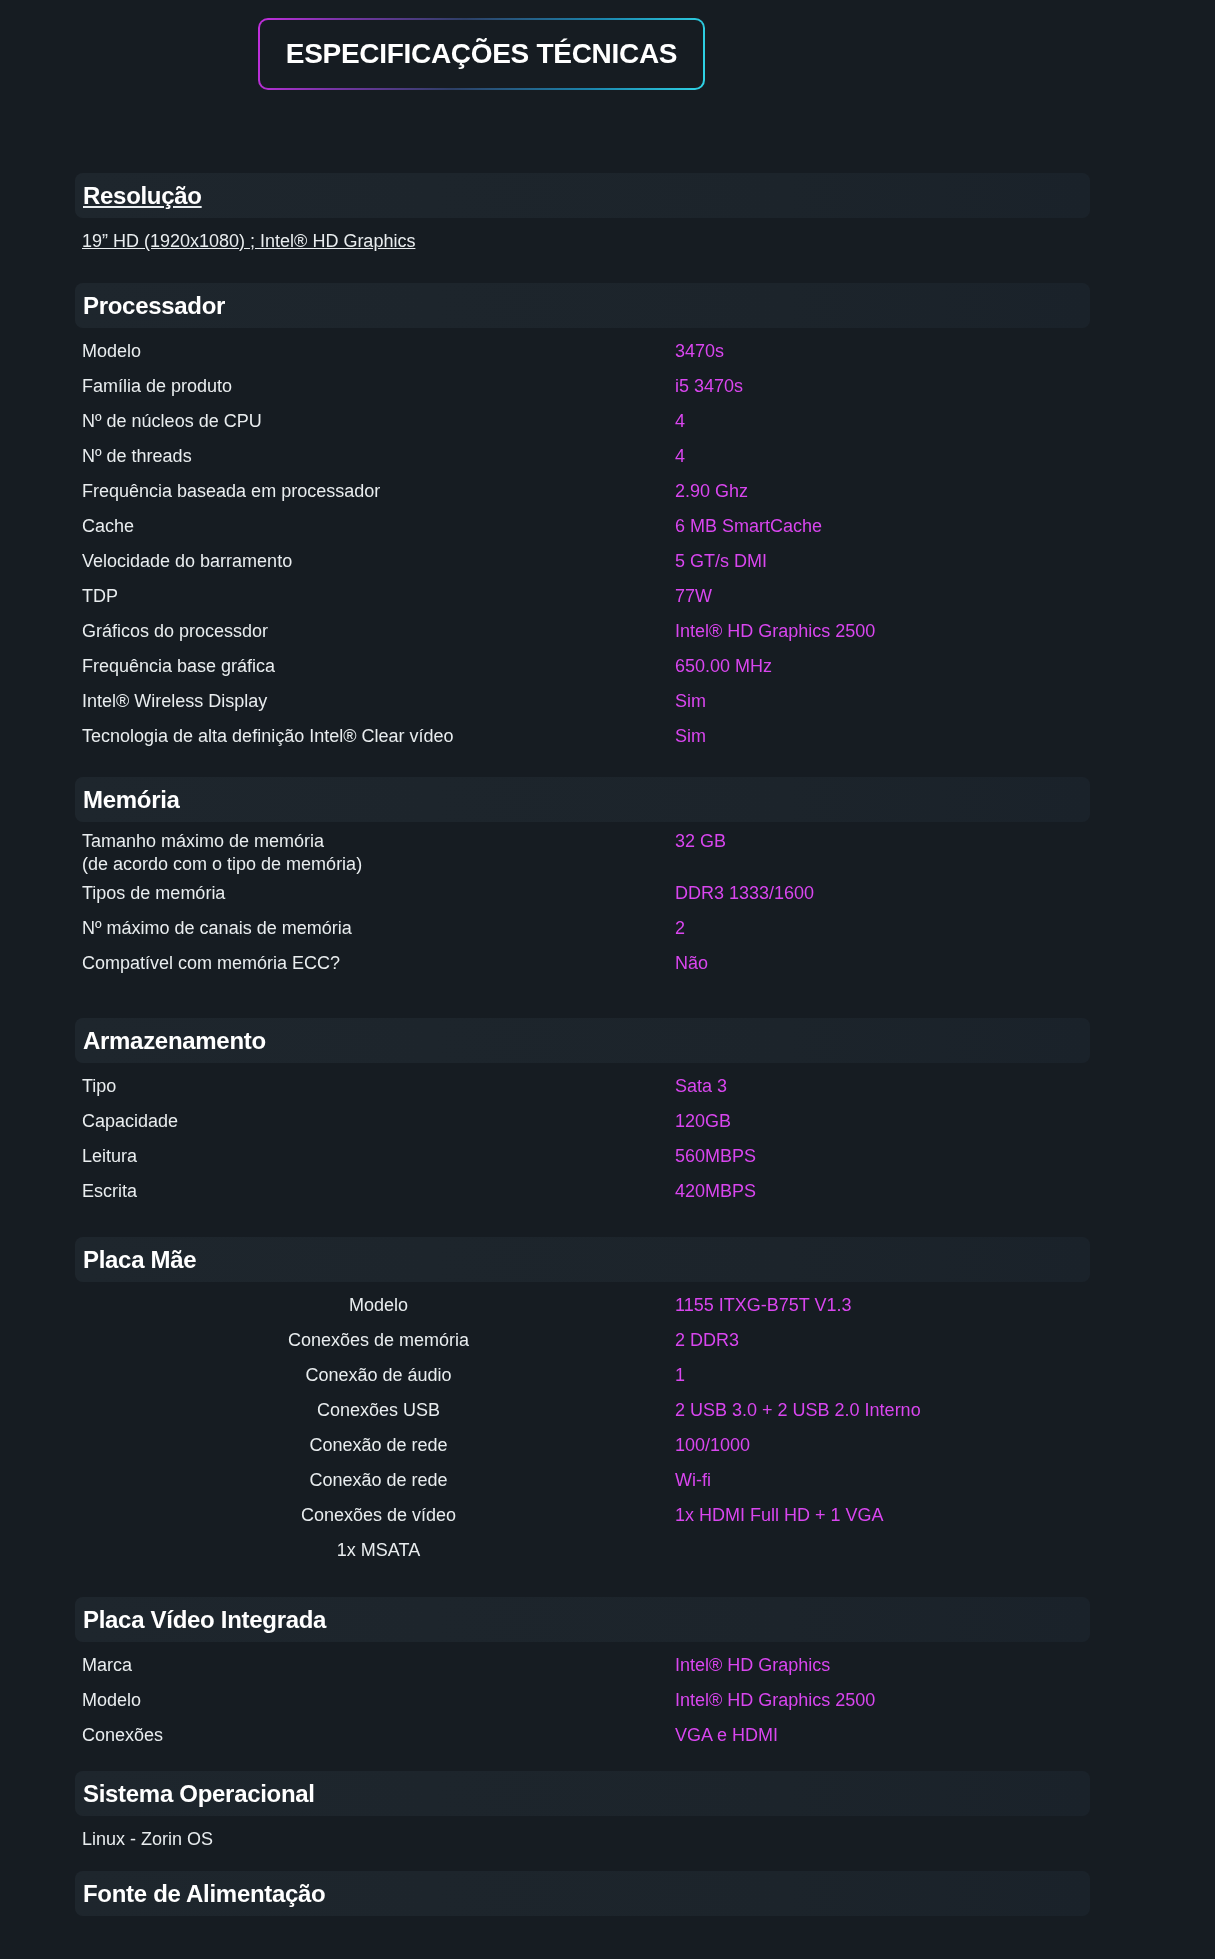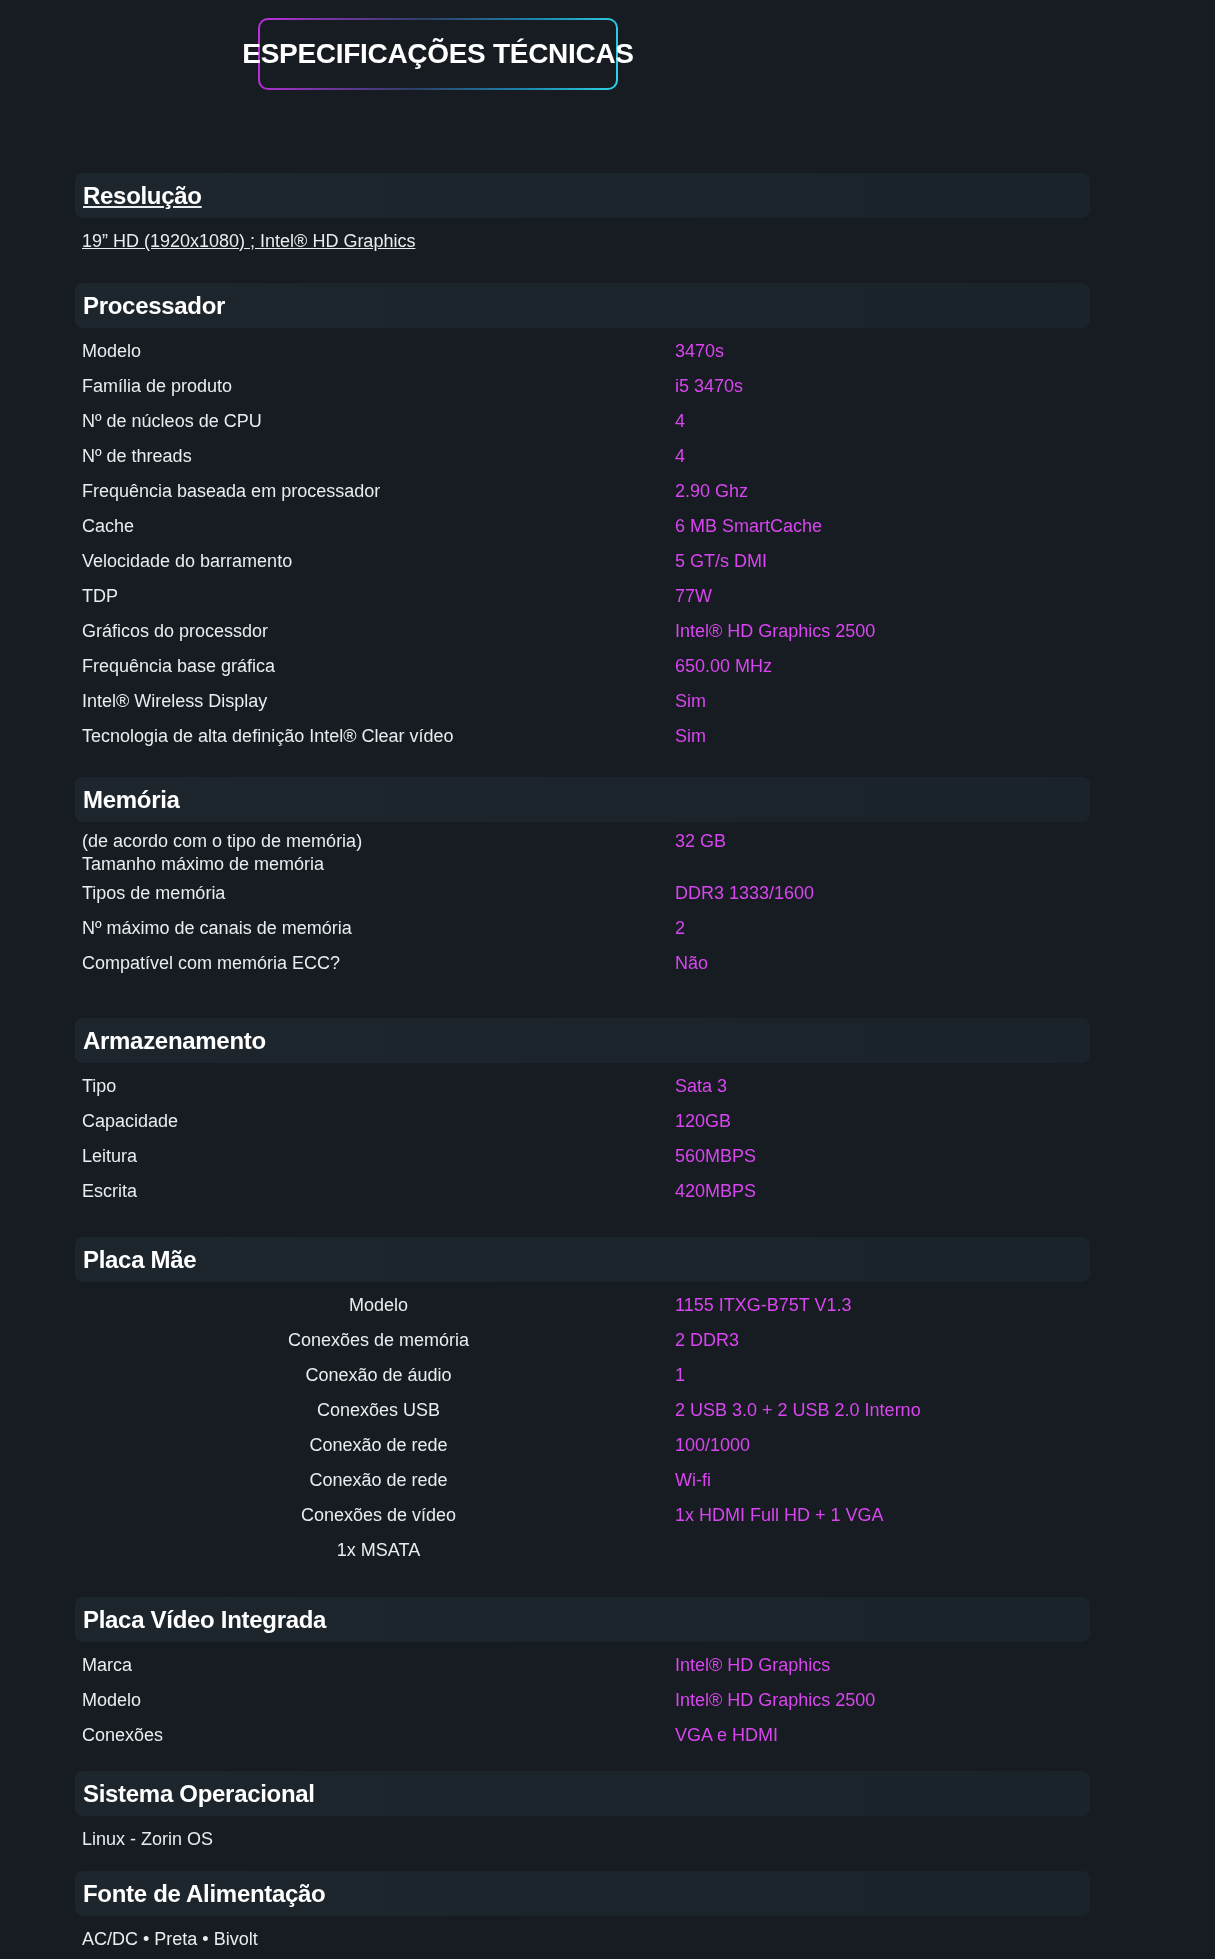--- a/index.html
+++ b/index.html
@@ -6,21 +6,21 @@
   body{
     width:1215px;height:1959px;
     background:#161c22;
     font-family:"Liberation Sans",sans-serif;
     color:#e9edef;
     overflow:hidden;
     position:relative;
   }
   .title-box{
     margin:18px 12px 0 258px;
-    width:360px;height:72px;
+    width:447px;height:72px;
     box-sizing:border-box;
     border:2px solid transparent;
     border-radius:10px;
     background:
       linear-gradient(#161c22,#161c22) padding-box,
       linear-gradient(100deg,#c32ede 0%,#7a34a8 18%,#2d3f66 45%,#1b85ad 75%,#2fd4e6 100%) border-box;
     display:flex;align-items:center;justify-content:center;
   }
   .title-box h1{
     margin:0;
@@ -178,22 +178,22 @@
         </div>
       </div>
     </section>
     <section>
       <div class="bar">
         <h2>Memória</h2>
       </div>
       <div class="rows">
         <div class="row two-line">
           <div class="label">
+            <div>Tamanho máximo de memória</div>
             <div>(de acordo com o tipo de memória)</div>
-            <div>Tamanho máximo de memória</div>
           </div>
           <div class="value">32 GB</div>
         </div>
         <div class="row">
           <div class="label">
             <div>Tipos de memória</div>
           </div>
           <div class="value">DDR3 1333/1600</div>
         </div>
         <div class="row">
@@ -326,20 +326,15 @@
       </div>
       <div class="rows">
         <div class="row full">
           <div class="label">Linux - Zorin OS</div>
         </div>
       </div>
     </section>
     <section>
       <div class="bar">
         <h2>Fonte de Alimentação</h2>
-      </div>
-      <div class="rows">
-        <div class="row full">
-          <div class="label">AC/DC • Preta • Bivolt</div>
-        </div>
       </div>
     </section>
   </div>
 
 </body></html>

